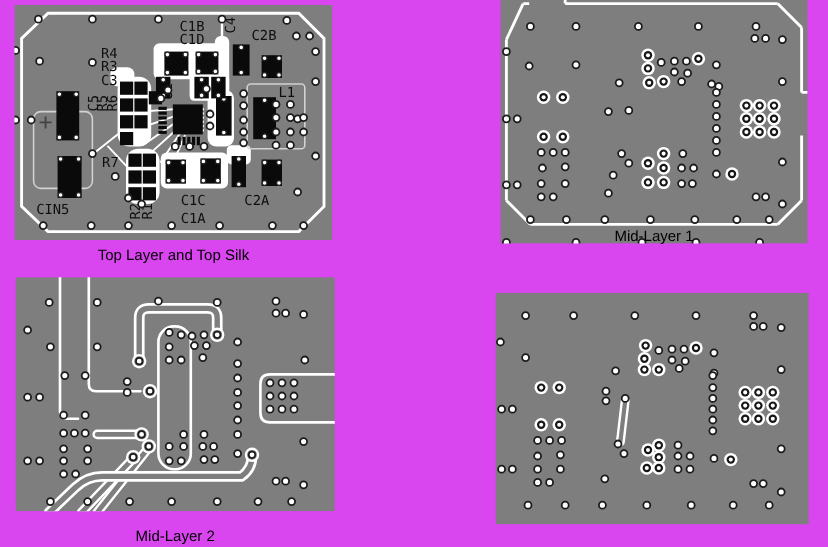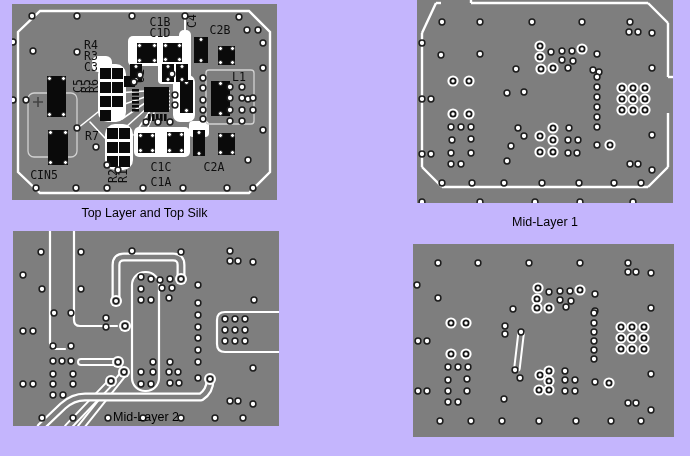--- a/index.html
+++ b/index.html
@@ -1,16 +1,16 @@
 <!DOCTYPE html>
 <html><head>
 <meta charset="utf-8">
 <style>
   html,body{margin:0;padding:0;background:#ffffff;}
-  .canvas{position:relative;width:690px;height:456px;background:#c4b5fd;overflow:hidden;
+  .canvas{position:relative;width:690px;height:456px;background:#d946ef;overflow:hidden;
           font-family:"Liberation Sans",sans-serif;}
   .panel{position:absolute;}
   .panel svg{display:block;}
   .caption{position:absolute;font-weight:normal;font-size:12.5px;color:#000;text-align:center;
            font-family:"Liberation Sans",sans-serif;white-space:nowrap;}
 </style>
 </head>
 <body>
 
 <div class="canvas">
@@ -617,15 +617,15 @@
         <circle cx="219" cy="105" r="5.6" fill="#ffffff"></circle>
         <circle cx="219" cy="105" r="3.5" fill="#161616"></circle>
         <circle cx="219" cy="105" r="1.7" fill="#ffffff"></circle>
         <circle cx="231" cy="105" r="5.6" fill="#ffffff"></circle>
         <circle cx="231" cy="105" r="3.5" fill="#161616"></circle>
         <circle cx="231" cy="105" r="1.7" fill="#ffffff"></circle>
       </svg>
     </div>
 
   <div class="caption" style="left: 12px; width: 265px; top: 206px;">Top Layer and Top Silk</div>
-  <div class="caption" style="left: 417px; width: 256px; top: 215px;">Mid-Layer 1</div>
-  <div class="caption" style="left: 13px; width: 266px; top: 410px;">Mid-Layer 2</div>
+  <div class="caption" style="left: 417px; width: 256px; top: 190px;">Mid-Layer 1</div>
+  <div class="caption" style="left: 13px; width: 266px; top: 440px;">Mid-Layer 2</div>
 </div>
 
 </body></html>

